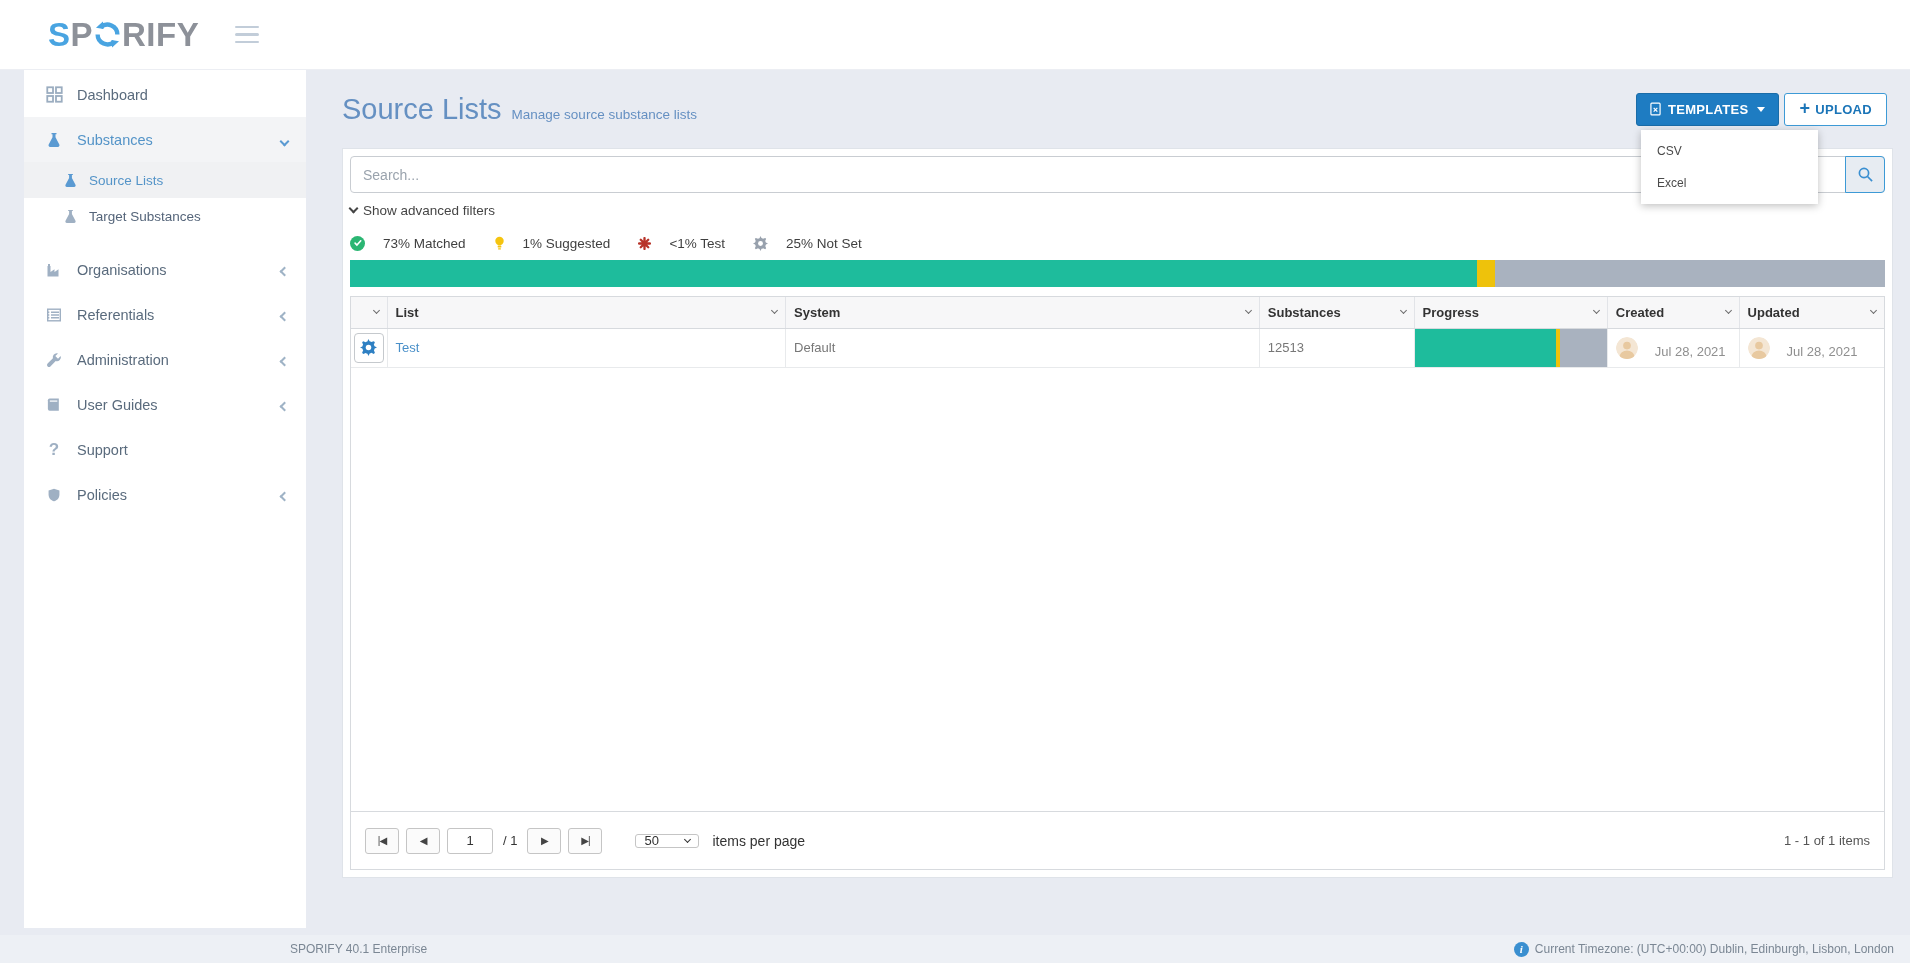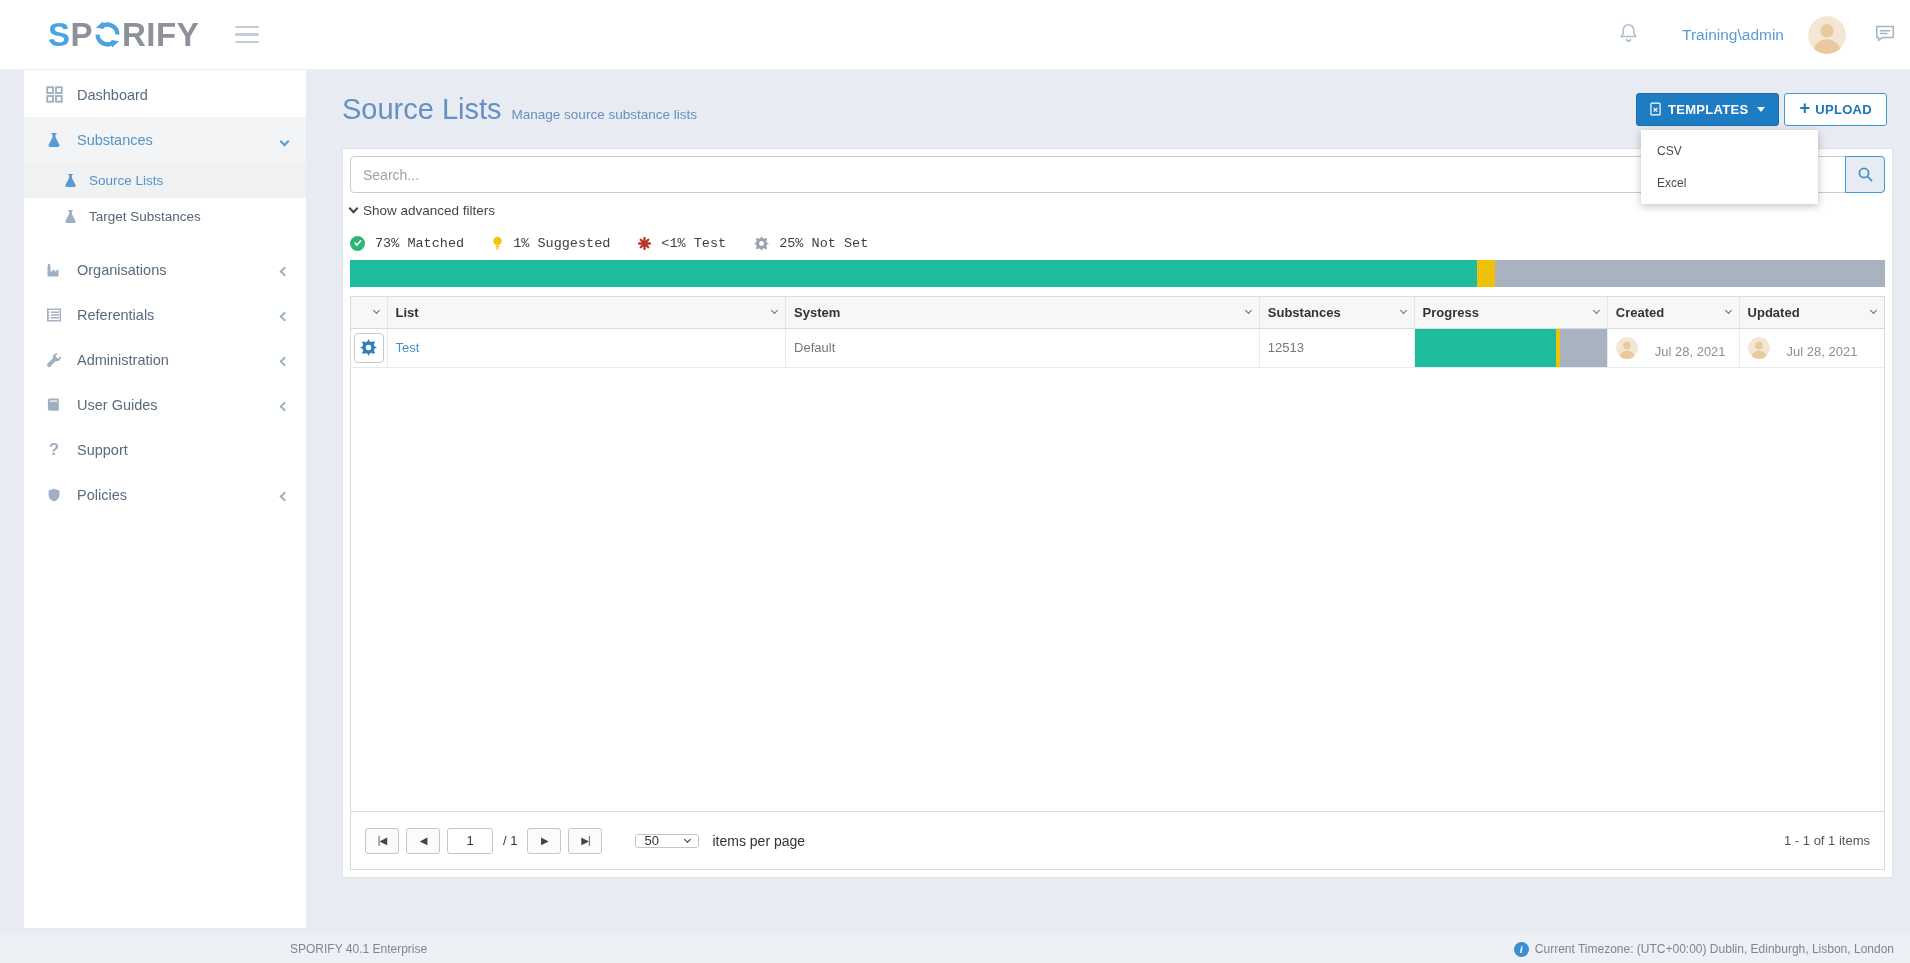--- a/index.html
+++ b/index.html
@@ -56,21 +56,21 @@
   .dropdown { position:absolute; top:37px; left:5px; width:177px; background:#fff; box-shadow:0 2px 8px rgba(0,0,0,.25); padding:5px 0; }
   .dropdown-item { padding:9px 16px; font-size:12px; color:#4a4a4a; cursor:pointer; }
 
   .panel { background:#fff; border:1px solid #dfe3e9; height:730px; padding:7px; display:flex; flex-direction:column; }
   .search-row { position:relative; height:37px; }
   .search-input { width:100%; height:37px; border:1px solid #c9cdd2; border-radius:4px; padding:0 48px 0 12px; font-size:14px; color:#555; font-family:inherit; outline:none; }
   .search-input::placeholder { color:#9aa3ad; }
   .search-btn { position:absolute; right:0; top:0; width:40px; height:37px; background:#e7ecf2; border:1px solid #3d9ad6; border-radius:0 4px 4px 0; display:flex; align-items:center; justify-content:center; cursor:pointer; }
   .filters-link { margin-top:8px; height:18px; display:flex; align-items:center; gap:6px; font-size:13.5px; color:#454545; cursor:pointer; width:fit-content; }
   .legend { margin-top:14px; height:20px; display:flex; align-items:center; gap:28px; font-size:13.5px; color:#3f3f3f; }
-  .legend-item { display:flex; align-items:center; gap:10px;font-family:Liberation Mono, monospace; }
+  .legend-item { display:flex; align-items:center; gap:18px; }
   .check-circle { width:15px; height:15px; border-radius:50%; background:#2bb673; display:flex; align-items:center; justify-content:center; }
   .progress-lg { margin-top:7px; height:27px; display:flex; box-shadow:inset 0 -3px rgba(0,0,0,.07); }
   .seg { height:100%; }
 
   
   .grid { margin-top:9px; flex:1; border:1px solid #d7dade; display:flex; flex-direction:column; overflow:hidden; }
   table { width:100%; border-collapse:collapse; table-layout:fixed; }
   th { background:#f7f7f8; border-bottom:1px solid #d7dade; border-right:1px solid #e2e4e8; height:31px; padding:0 8px; font-size:13px; color:#333; text-align:left; font-weight:700; cursor:pointer; }
   th:last-child, td:last-child { border-right:none; }
   .th-inner { display:flex; align-items:center; justify-content:space-between; }
@@ -113,42 +113,20 @@
       <path d="M8.6 0.4l.6 7.4-7.3-1.2z" fill="#49a4e1"></path>
       <path d="M17.4 25.6l-.6-7.4 7.3 1.2z" fill="#49a4e1"></path>
     </svg>
     <span>RIFY</span>
   </div>
   <div class="hamburger">
       <div></div>
       <div></div>
       <div></div>
     </div>
-  <div class="topbar-right">
-    <span class="bell-wrap">
-      <svg viewBox="0 0 24 24" width="23" height="23" fill="none" stroke="#abbfd3" stroke-width="1.6" stroke-linecap="round" stroke-linejoin="round">
-        <path d="M12 4a5.5 5.5 0 0 0-5.5 5.5V13l-2 3.2h15L17.5 13V9.5A5.5 5.5 0 0 0 12 4z"></path>
-        <path d="M10 19a2 2 0 0 0 4 0"></path>
-      </svg>
-    </span>
-    <span class="username">Training\admin</span>
-    <span class="avatar">
-      <svg viewBox="0 0 24 24" width="38" height="38">
-          <circle cx="12" cy="12" r="12" fill="#f4e6d4"></circle>
-          <circle cx="12" cy="9.3" r="4.2" fill="#e8c9a0"></circle>
-          <path d="M3.4 22a8.7 8.7 0 0 1 17.2 0A12 12 0 0 1 12 24a12 12 0 0 1-8.6-2z" fill="#e8c9a0"></path>
-        </svg>
-    </span>
-    <span class="chat-wrap">
-      <svg viewBox="0 0 24 24" width="22" height="22" fill="none" stroke="#9fb3c6" stroke-width="1.6" stroke-linejoin="round">
-        <path d="M3 5h18v12H9l-4 3.2V17H3z"></path>
-        <path d="M7 9.5h10M7 12.5h7" stroke-linecap="round"></path>
-      </svg>
-    </span>
-  </div>
 </div>
 
 <div class="body-row">
 
   <div class="sidebar">
     <div class="side-item">
       <span class="ic">
         <svg viewBox="0 0 16 16" width="17" height="17" fill="none" stroke="#9badc0" stroke-width="1.7">
             <rect x="1.2" y="1.2" width="5.4" height="5.4"></rect>
             <rect x="9.4" y="1.2" width="5.4" height="5.4"></rect>

